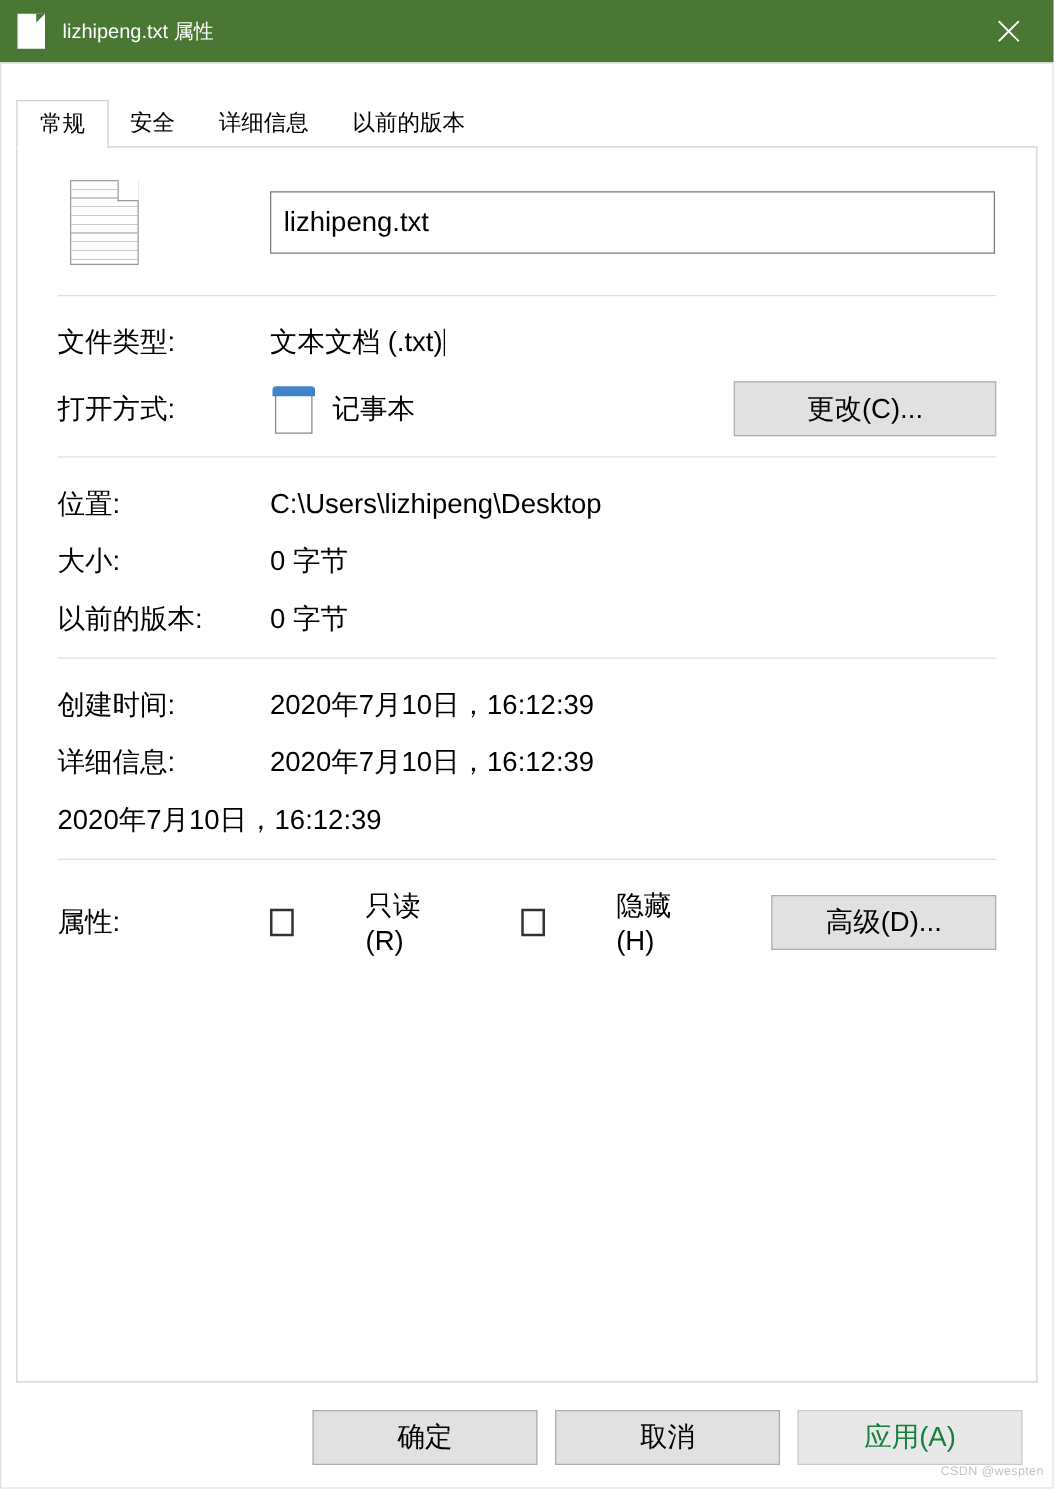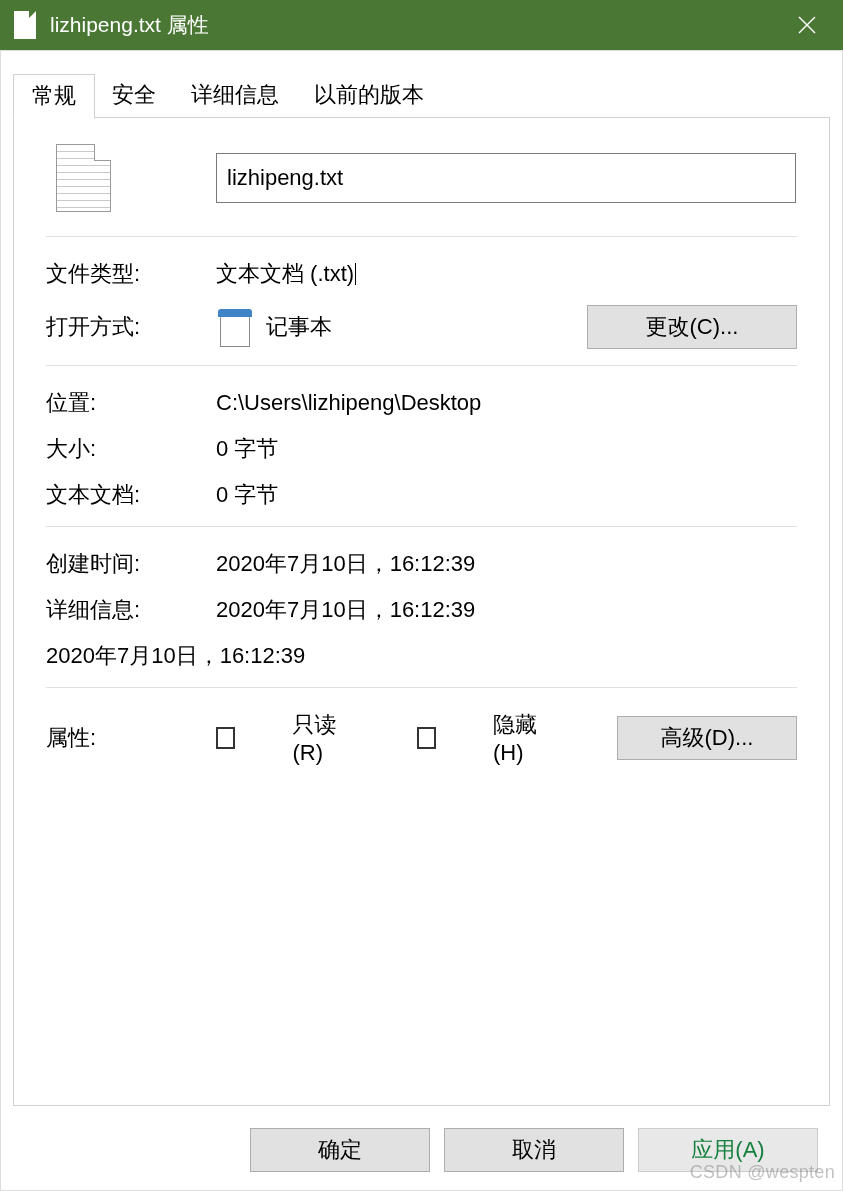--- a/index.html
+++ b/index.html
@@ -25,21 +25,21 @@
       background: #fff;
       margin-right: 14px;
       position: relative;
     }
     .titlebar .ticon::after {
       content: "";
       position: absolute; right:0; top:0;
       border-left: 7px solid #4a7834;
       border-bottom: 7px solid transparent;
     }
-    .title-text { flex:1; font-size: 21px; font-weight: 400; }
+    .title-text { flex:1; font-size: 16px; font-weight: 400; }
     .close-btn {
       width: 72px; height: 50px;
       display:flex; align-items:center; justify-content:center;
       color:#fff;
     }
     .close-btn svg { stroke:#fff; }
 
     .body {
       flex:1;
       background:#fff;
@@ -51,21 +51,21 @@
       display:flex;
       align-items:flex-end;
       position: relative;
       height: 42px;
     }
     .tab {
       padding: 6px 18px 7px 18px;
       border:1px solid #d0d0d0;
       border-bottom: none;
       background:#fff;
-      font-size: 22px;
+      font-size: 18px;
       position: relative;
       top:1px;
       margin-right:-1px;
     }
     .tab:not(.active) {
       border:1px solid transparent;
       border-bottom:1px solid #d0d0d0;
       background:#fff;
       top:0;
       border-top: none; border-left:none; border-right:none;
@@ -143,21 +143,21 @@
     .checkbox { display:inline-flex; align-items:center; margin-right: 60px; gap: 47px; }
     .checkbox .box { width:22px; height:22px; border:2px solid #333; margin-right:10px; }
 
     .footer {
       display:flex; justify-content:flex-end; gap:14px;
       padding: 22px 12px 6px 12px;
       border-top: none;
     }
     .watermark {
       position:fixed; right:8px; bottom:8px;
-      font-size:18px; color:rgba(120,120,120,.45);
+      font-size:10px; color:rgba(120,120,120,.45);
       letter-spacing:.3px;
     }
 
     .cursor-bar::after{ content:""; display:inline-block; width:1px; height:22px; background:#000; vertical-align:text-bottom; margin-left:1px;}
   </style>
 </head>
 <body>
 
 <div class="window">
 
@@ -216,21 +216,21 @@
 
       <div class="row">
         <div class="label-col">位置:</div>
         <div class="value-col">C:\Users\lizhipeng\Desktop</div>
       </div>
       <div class="row" style="margin-top:14px">
         <div class="label-col">大小:</div>
         <div class="value-col">0 字节</div>
       </div>
       <div class="row" style="margin-top:14px">
-        <div class="label-col">文本文档:</div>
+        <div class="label-col">以前的版本:</div>
         <div class="value-col">0 字节</div>
       </div>
 
       <hr class="sep">
 
       <div class="row">
         <div class="label-col">创建时间:</div>
         <div class="value-col">2020年7月10日，16:12:39</div>
       </div>
       <div class="row" style="margin-top:14px">

